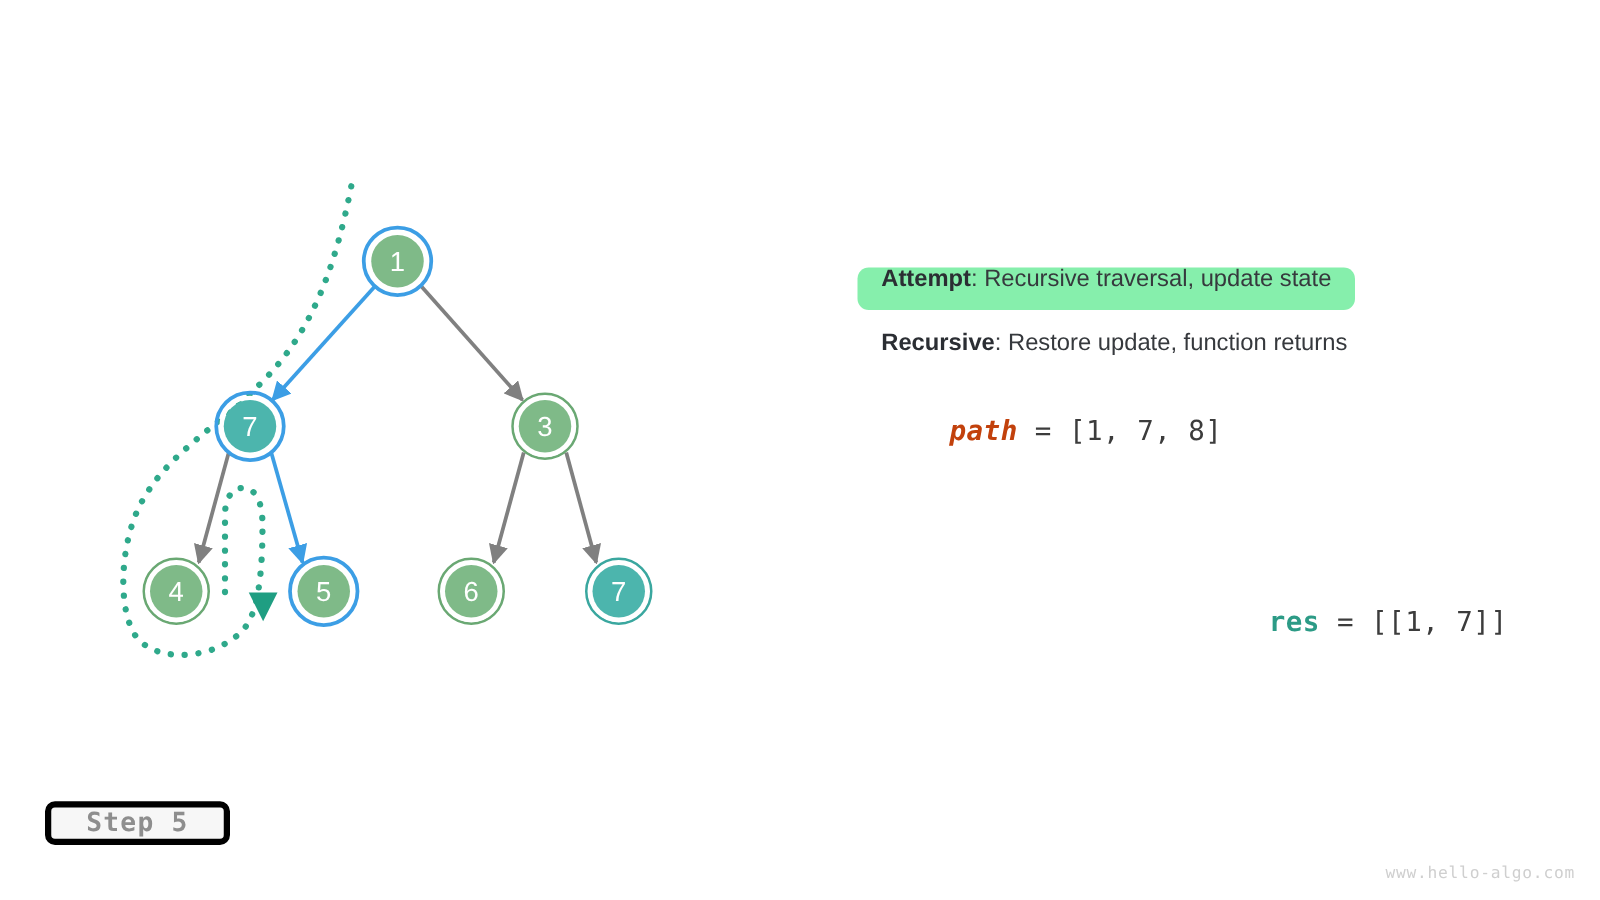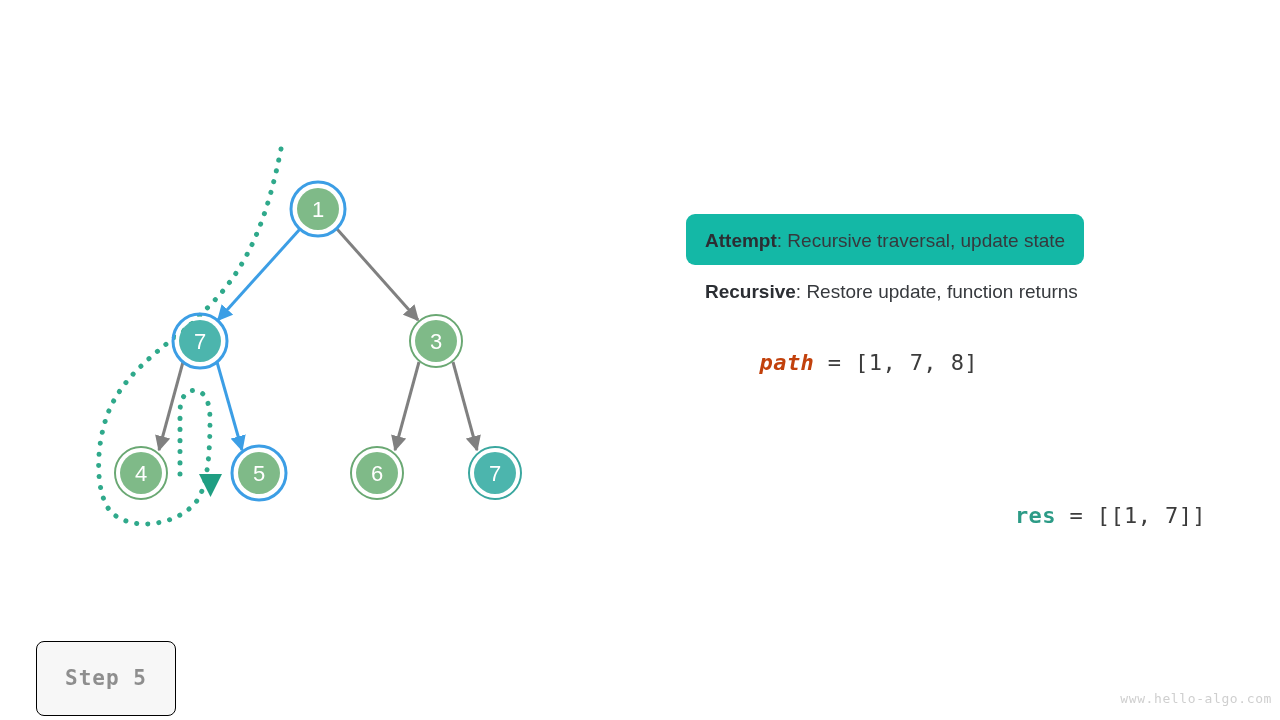--- a/index.html
+++ b/index.html
@@ -27,23 +27,23 @@
 
   
   #info-panel {
     position: absolute;
     left: 686px;
     top: 214px;
     width: 520px;
   }
   .attempt-row {
     display: inline-block;
-    background: #14b8a6;
+    background: #86efac;
     border-radius: 9px;
-    padding: 17px 19px 13px 19px;
+    padding: 0 19px 13px 19px;
     font-size: 19px;
     color: #36393d;
     line-height: 1.1;
     white-space: nowrap;
   }
   .backtrack-row {
     margin-top: 17px;
     padding-left: 19px;
     font-size: 19px;
     color: #36393d;
@@ -63,36 +63,36 @@
   #path-line { margin-top: 22px; }
   #res-line  { margin-top: 78px; text-align: right; }
   .var-path { color: #c2410c; font-weight: bold; font-style: italic; }
   .var-res  { color: #2c9b86; font-weight: bold; }
 
   
   #step-badge {
     position: absolute;
     left: 36px;
     top: 641px;
-    border: 1px solid #000000;
+    border: 5px solid #000000;
     border-radius: 8px;
     background: #f7f7f7;
-    padding: 26px 28px;
+    padding: 2px 28px;
     font-family: "DejaVu Sans Mono", "Liberation Mono", monospace;
     font-size: 21px;
     font-weight: bold;
     color: #8e8e8e;
     letter-spacing: 1px;
     line-height: 1;
   }
 
   
   #watermark {
     position: absolute;
-    right: 8px;
+    right: 20px;
     bottom: 14px;
     font-family: "DejaVu Sans Mono", "Liberation Mono", monospace;
     font-size: 13px;
     color: #cfcfcf;
     letter-spacing: 0.6px;
   }
 
   .node-label {
     font-family: "Liberation Sans", sans-serif;
     font-size: 22px;

